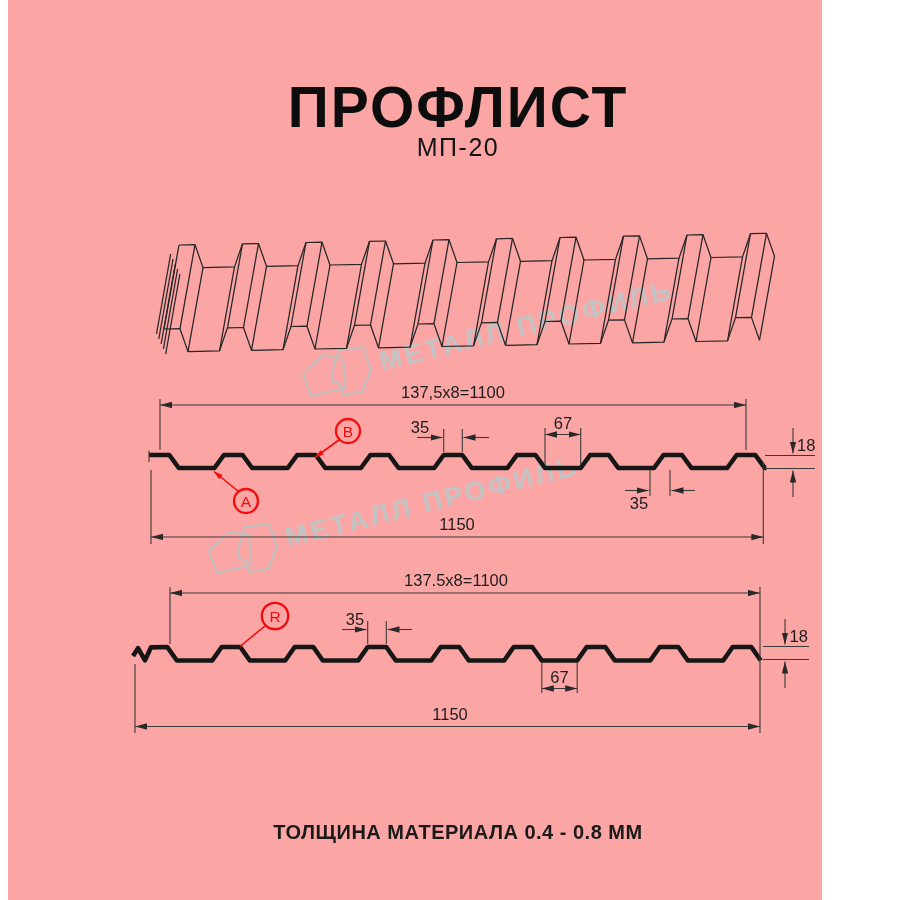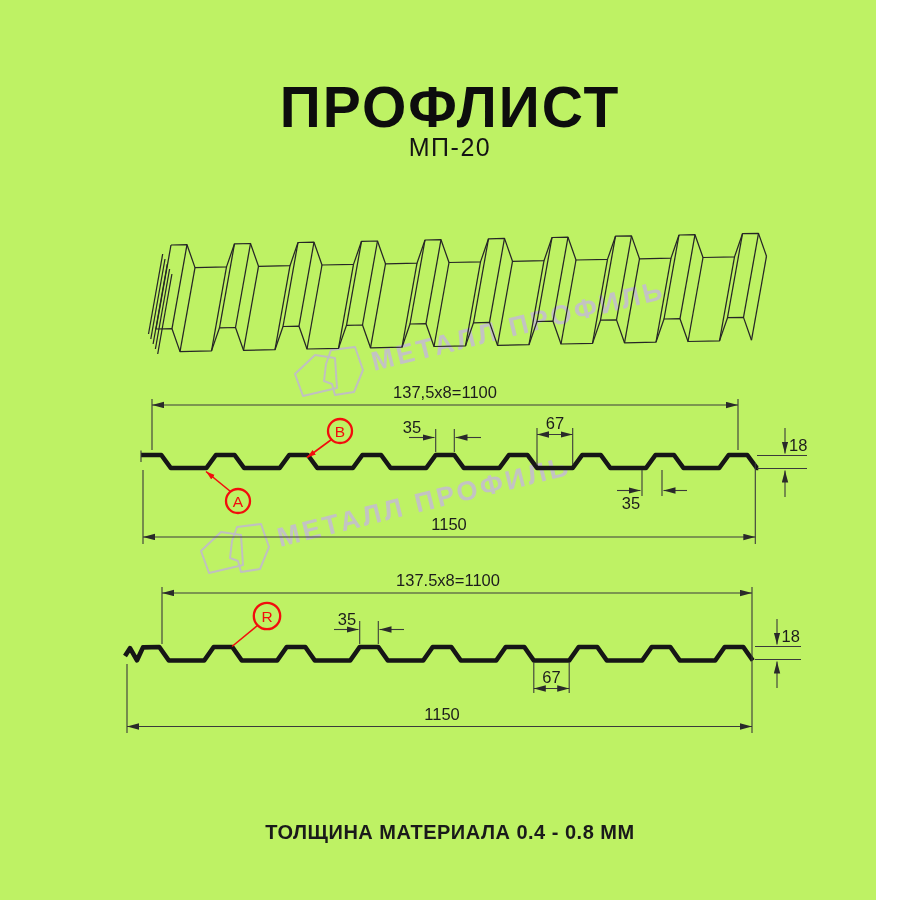--- a/index.html
+++ b/index.html
@@ -1,16 +1,16 @@
 <!DOCTYPE html>
 <html><head>
 <meta charset="utf-8">
 <style>
   html,body{margin:0;padding:0;background:#ffffff;}
-  #page{width:876px;height:900px;background:#bef264;position:relative;overflow:hidden;}
+  #page{width:814px;height:900px;background:#fca5a5;position:relative;overflow:hidden;margin-left:8px;}
   svg{display:block;}
   text{font-family:"Liberation Sans","DejaVu Sans",sans-serif;}
   .t-title{font-size:57px;font-weight:700;letter-spacing:2px;fill:#0d0d0d;}
   .t-sub{font-size:25px;font-weight:400;letter-spacing:1.5px;fill:#141414;}
   .t-foot{font-size:20px;font-weight:700;letter-spacing:0.5px;fill:#1a1a1a;}
   .t-dim{font-size:16.5px;font-weight:400;fill:#1c1c1c;}
   .t-red{font-size:15.5px;font-weight:400;fill:#f20d0d;}
   .t-wm{font-size:27px;font-weight:700;letter-spacing:3px;fill:#c3c3c3;}
   .dim{stroke:#3a3a3a;stroke-width:1.1;fill:none;}
   .profile{stroke:#161616;stroke-width:4.6;fill:none;stroke-linejoin:round;}

